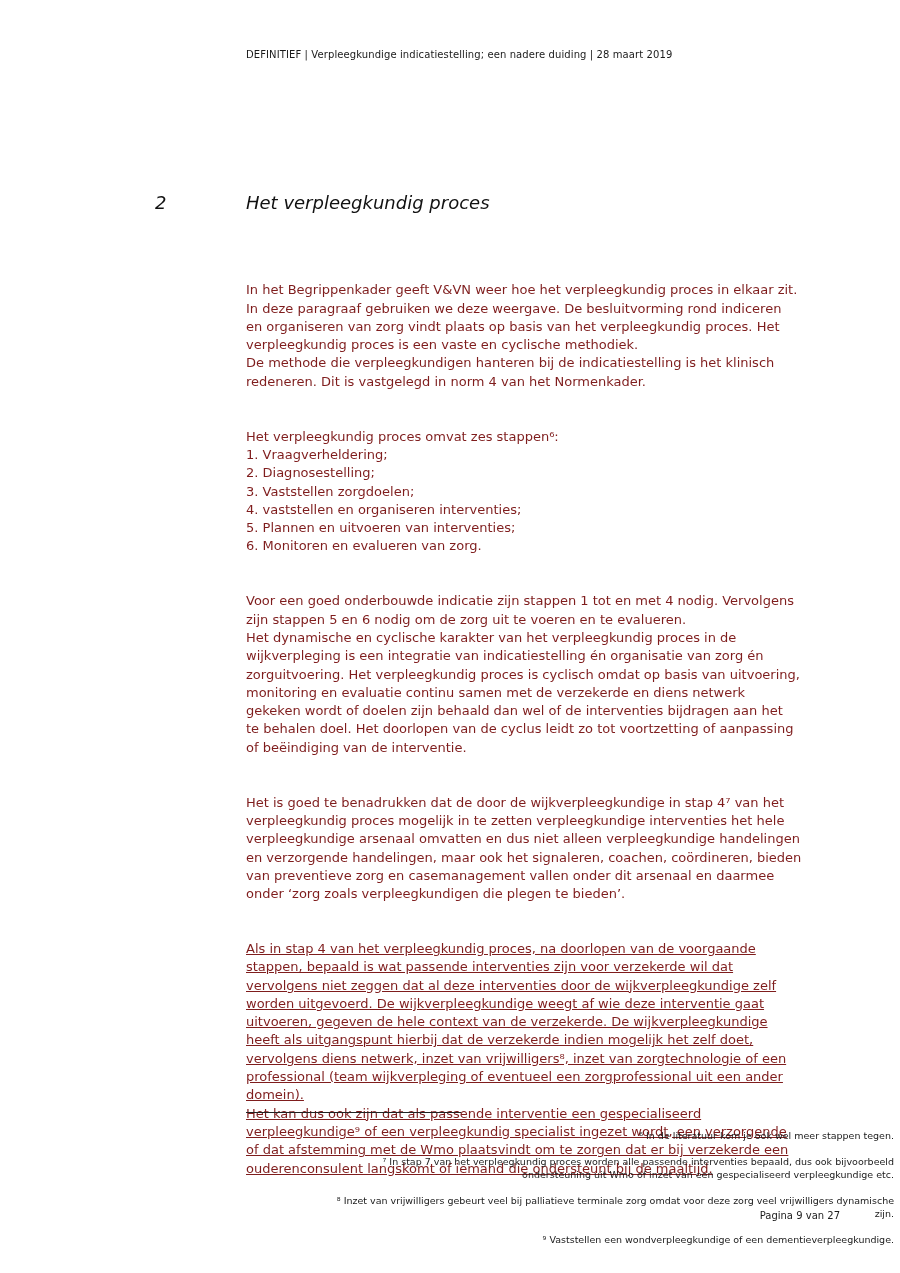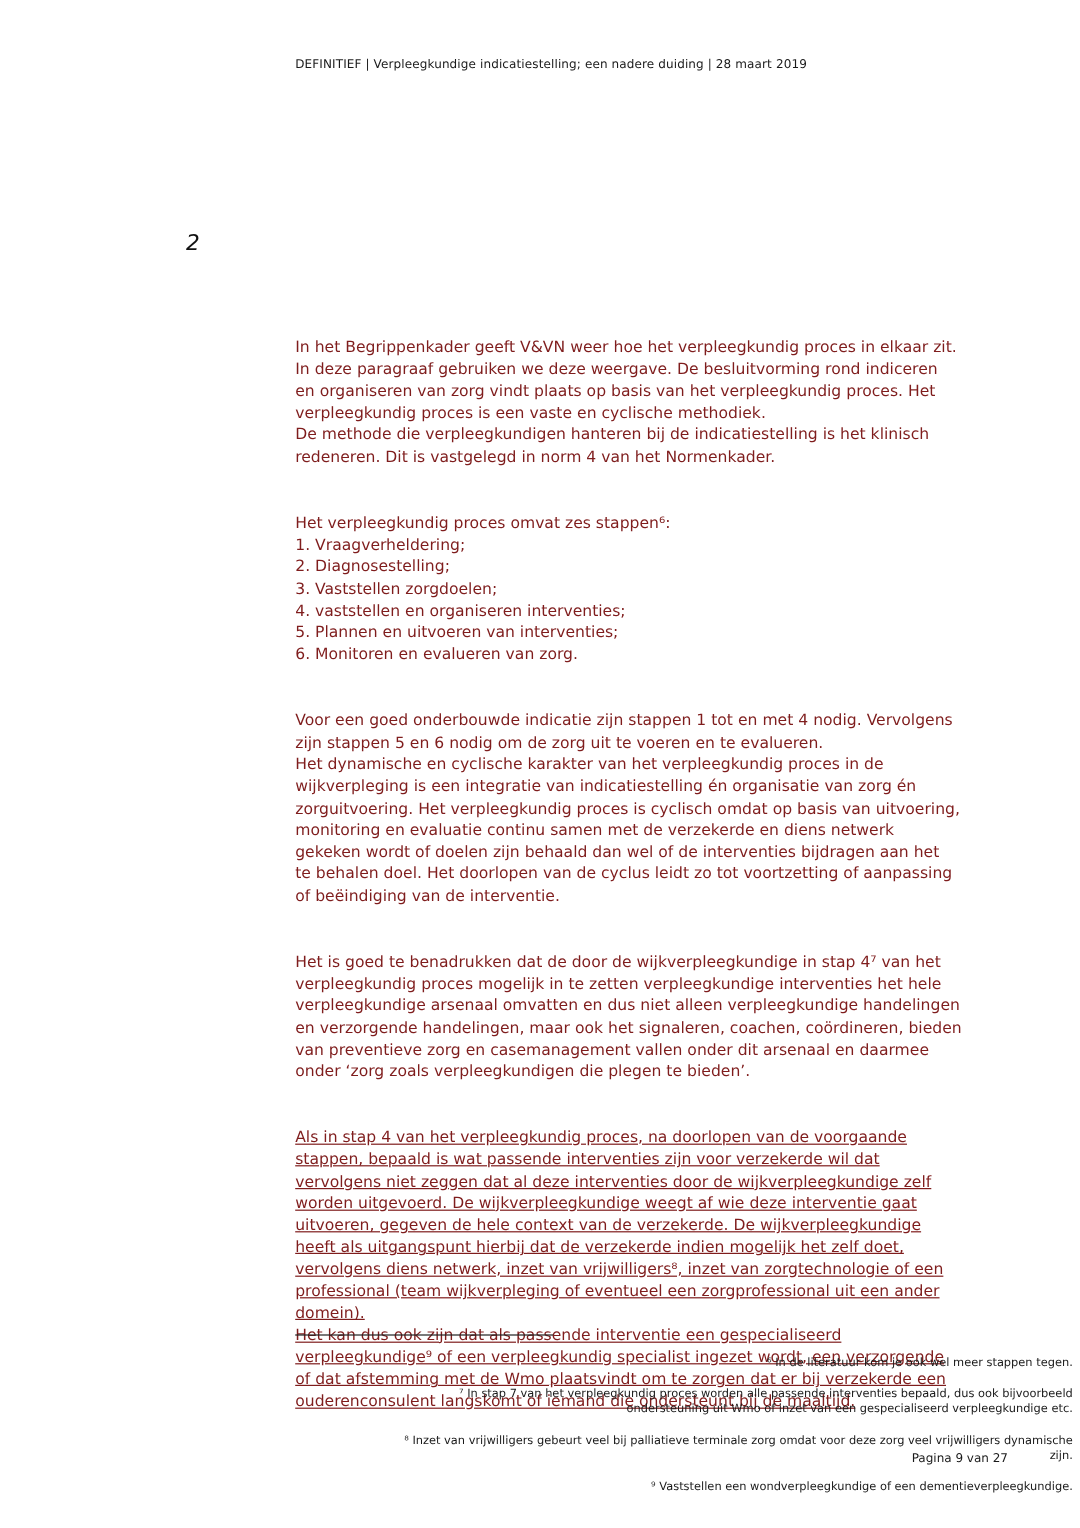--- a/index.html
+++ b/index.html
@@ -90,20 +90,21 @@
 </style>
 </head>
 <body>
 
 <div class="page">
 
   <div class="doc-header">DEFINITIEF | Verpleegkundige indicatiestelling; een nadere duiding | 28 maart 2019</div>
 
   <div class="chapter-num">2</div>
 
+  <h1 class="chapter-title">Het verpleegkundig proces</h1>
 
   <div class="body-text">
     <p class="body-paragraph">In het Begrippenkader geeft V&amp;VN weer hoe het verpleegkundig proces in elkaar zit.
 In deze paragraaf gebruiken we deze weergave. De besluitvorming rond indiceren
 en organiseren van zorg vindt plaats op basis van het verpleegkundig proces. Het
 verpleegkundig proces is een vaste en cyclische methodiek.
 De methode die verpleegkundigen hanteren bij de indicatiestelling is het klinisch
 redeneren. Dit is vastgelegd in norm 4 van het Normenkader.</p>
     <p class="body-paragraph">Het verpleegkundig proces omvat zes stappen⁶:
 1. Vraagverheldering;

